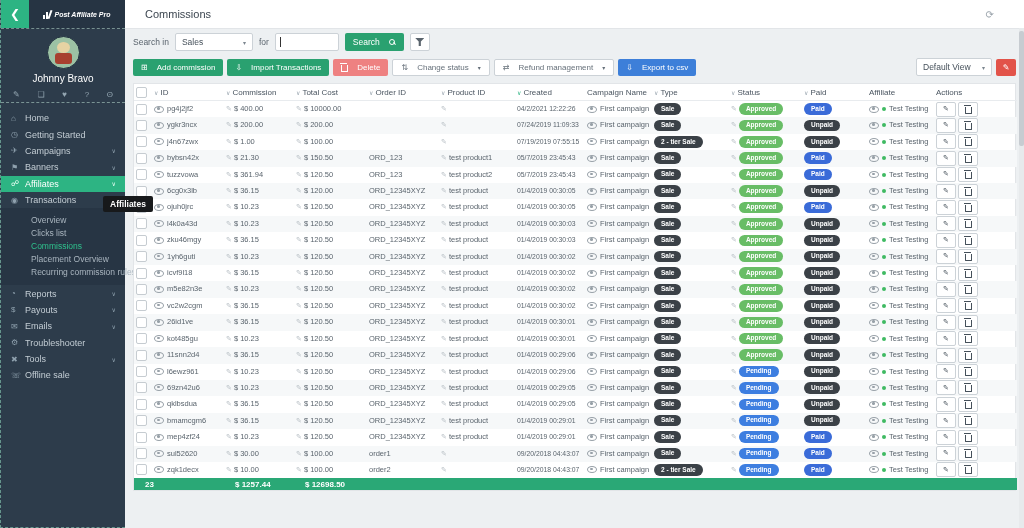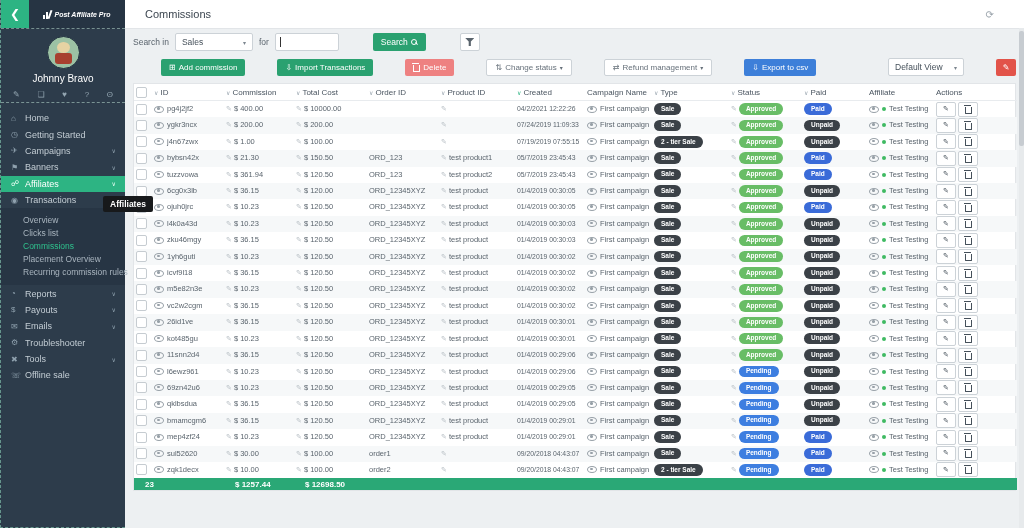--- a/index.html
+++ b/index.html
@@ -23,21 +23,21 @@
   .user-name{font-size:10px;color:#fff;margin-top:4px;}
   .user-icons{display:flex;justify-content:space-between;padding:6px 12px 0;font-size:8px;color:#93a5b1;}
   .user-icons span{cursor:pointer;}
   .nav{padding-top:7px;font-size:9px;}
   .nav-item{display:flex;align-items:center;height:16.4px;padding:0 9px 0 10px;color:#c3cdd4;cursor:pointer;}
   .nav-item .ico{width:13px;font-size:8px;color:#8fa1ae;text-align:left;}
   .nav-item .lbl{flex:1;margin-left:1px;white-space:nowrap;}
   .nav-item .chev{font-size:6px;color:#8fa1ae;}
   .nav-item.active{background:#2db483;color:#fff;}
   .nav-item.active .ico,.nav-item.active .chev{color:#eafff5;}
-  .submenu{background:#273544;padding:6px 0;font-size:8.5px;}
+  .submenu{background:#273544;padding:6px 8px;font-size:8.5px;}
   .submenu-item{height:13px;line-height:13px;padding-left:22px;color:#a9b5bf;cursor:pointer;white-space:nowrap;}
   .submenu-item.active{color:#2fc18d;}
 
   .tooltip{position:absolute;left:103px;top:196px;z-index:60;background:#17191b;color:#fff;
            font-size:8.5px;font-weight:bold;padding:3px 7px;border-radius:2px;white-space:nowrap;}
 
   
   .main{flex:1;min-width:0;display:flex;flex-direction:column;position:relative;}
   .topbar{height:28px;background:#fff;border-bottom:1px solid #e2e5e8;display:flex;align-items:center;justify-content:space-between;padding:0 30px 0 20px;}
   .topbar-title{font-size:11px;color:#3c4650;}
@@ -45,21 +45,21 @@
   .content{flex:1;padding:4px 8px 0;position:relative;}
   .alert{background:#daedf7;border-radius:2px;padding:5px 9px;font-size:8px;color:#46606f;margin:8px 0 7px;}
   .alert a{color:#3f76c8;text-decoration:underline;cursor:pointer;}
 
   .search-row{display:flex;align-items:center;gap:6px;margin:0 0 7px;font-size:8.5px;color:#5a646d;}
   .select{background:#fff;border:1px solid #ccd2d7;border-radius:2px;height:18px;box-sizing:border-box;display:flex;align-items:center;justify-content:space-between;padding:0 6px;font-size:8.5px;color:#45505a;cursor:pointer;}
   .select .arr{font-size:6px;color:#7c868f;margin-left:8px;}
   .sel-search{width:78px;} .sel-view{width:76px;}
   .text-input{background:#fff;border:1px solid #ccd2d7;border-radius:2px;height:18px;width:64px;box-sizing:border-box;display:flex;align-items:center;padding:0 4px;cursor:text;}
   .caret{display:inline-block;width:1px;height:10px;background:#333;}
-  .btn{display:inline-flex;align-items:center;gap:3px;height:18px;padding:0 8px;border-radius:2px;font-size:8.5px;cursor:pointer;box-sizing:border-box;white-space:nowrap;margin-left:28px;}
+  .btn{display:inline-flex;align-items:center;gap:9px;height:18px;padding:0 8px;border-radius:2px;font-size:8.5px;cursor:pointer;box-sizing:border-box;white-space:nowrap;}
   .btn-green{background:#2aa170;color:#fff;}
   .btn-red{background:#ee8181;color:#fff;}
   .btn-white{background:#fff;border:1px solid #ccd2d7;color:#66707a;}
   .btn-blue{background:#3d7fd9;color:#fff;}
   .btn-red-sq{background:#e25349;color:#fff;width:20px;justify-content:center;padding:0;}
   .mag{position:relative;width:7px;height:7px;display:inline-block;}
   .mag::before{content:"";position:absolute;left:0;top:0;width:4px;height:4px;border:1px solid #fff;border-radius:50%;}
   .mag::after{content:"";position:absolute;left:4.5px;top:4.5px;width:3px;height:1px;background:#fff;transform:rotate(45deg);}
   .funnel{display:inline-block;width:9px;height:8px;background:#5a646d;clip-path:polygon(0 0,100% 0,62% 45%,62% 100%,38% 100%,38% 45%);}
   .ticon{font-size:8px;}

